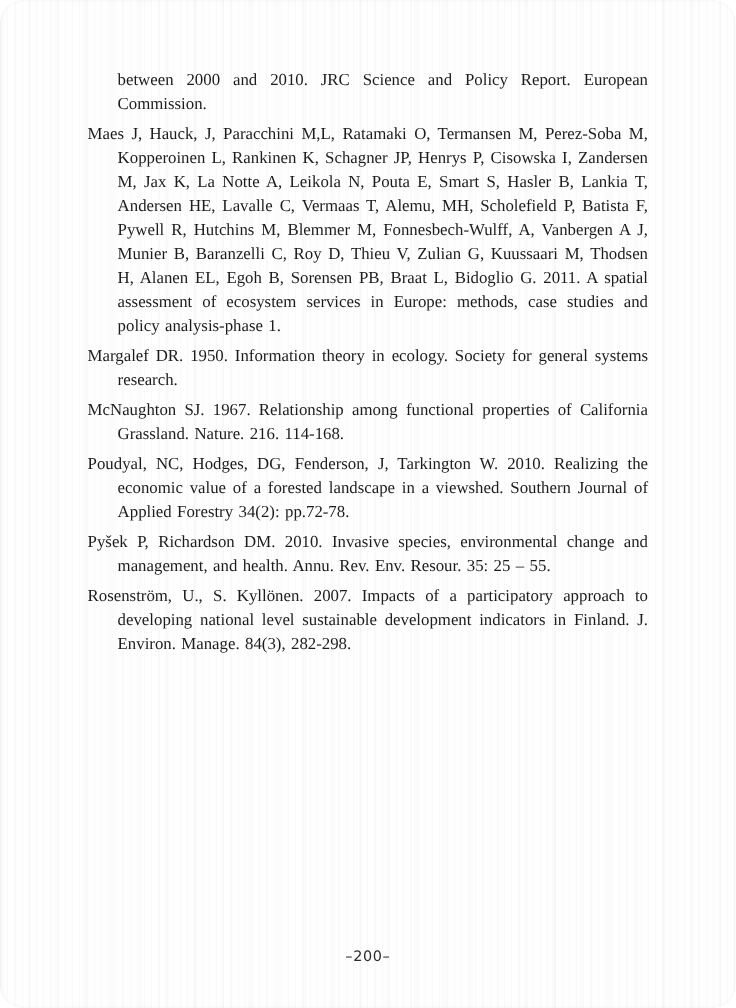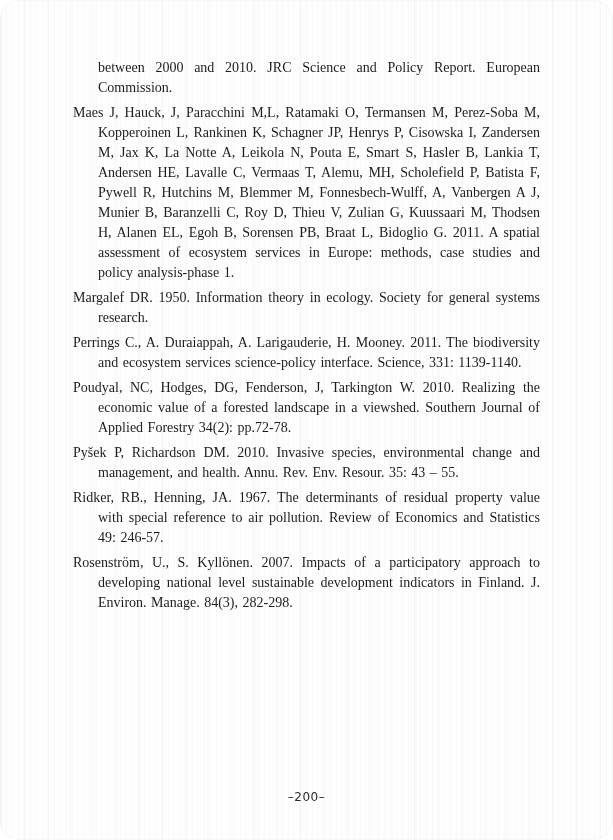--- a/index.html
+++ b/index.html
@@ -58,20 +58,19 @@
   }
 </style>
 </head>
 <body>
 
 <div class="page">
   <div class="text-block">
     <p class="ref continuation">between 2000 and 2010. JRC Science and Policy Report. European Commission.</p>
     <p class="ref">Maes J, Hauck, J, Paracchini M,L, Ratamaki O, Termansen M, Perez-Soba M, Kopperoinen L, Rankinen K, Schagner JP, Henrys P, Cisowska I, Zandersen M, Jax K, La Notte A, Leikola N, Pouta E, Smart S, Hasler B, Lankia T, Andersen HE, Lavalle C, Vermaas T, Alemu, MH, Scholefield P, Batista F, Pywell R, Hutchins M, Blemmer M, Fonnesbech-Wulff, A, Vanbergen A J, Munier B, Baranzelli C, Roy D, Thieu V, Zulian G, Kuussaari M, Thodsen H, Alanen EL, Egoh B, Sorensen PB, Braat L, Bidoglio G. 2011. A spatial assessment of ecosystem services in Europe: methods, case studies and policy analysis-phase 1.</p>
     <p class="ref">Margalef DR. 1950. Information theory in ecology. Society for general systems research.</p>
-    <p class="ref">Perrings C., A. Duraiappah, A. Larigauderie, H. Mooney. 2011. The biodiversity and ecosystem services science-policy interface. Science, 331: 1139-1140.</p>
+    <p class="ref">McNaughton SJ. 1967. Relationship among functional properties of California Grassland. Nature. 216. 114-168.</p>
     <p class="ref">Poudyal, NC, Hodges, DG, Fenderson, J, Tarkington W. 2010. Realizing the economic value of a forested landscape in a viewshed. Southern Journal of Applied Forestry 34(2): pp.72-78.</p>
-    <p class="ref">Pyšek P, Richardson DM. 2010. Invasive species, environmental change and management, and health. Annu. Rev. Env. Resour. 35: 43 – 55.</p>
-    <p class="ref">Ridker, RB., Henning, JA. 1967. The determinants of residual property value with special reference to air pollution. Review of Economics and Statistics 49: 246-57.</p>
+    <p class="ref">Pyšek P, Richardson DM. 2010. Invasive species, environmental change and management, and health. Annu. Rev. Env. Resour. 35: 25 – 55.</p>
     <p class="ref">Rosenström, U., S. Kyllönen. 2007. Impacts of a participatory approach to developing national level sustainable development indicators in Finland. J. Environ. Manage. 84(3), 282-298.</p>
   </div>
   <div class="footer">–200–</div>
 </div>
 
 </body></html>

